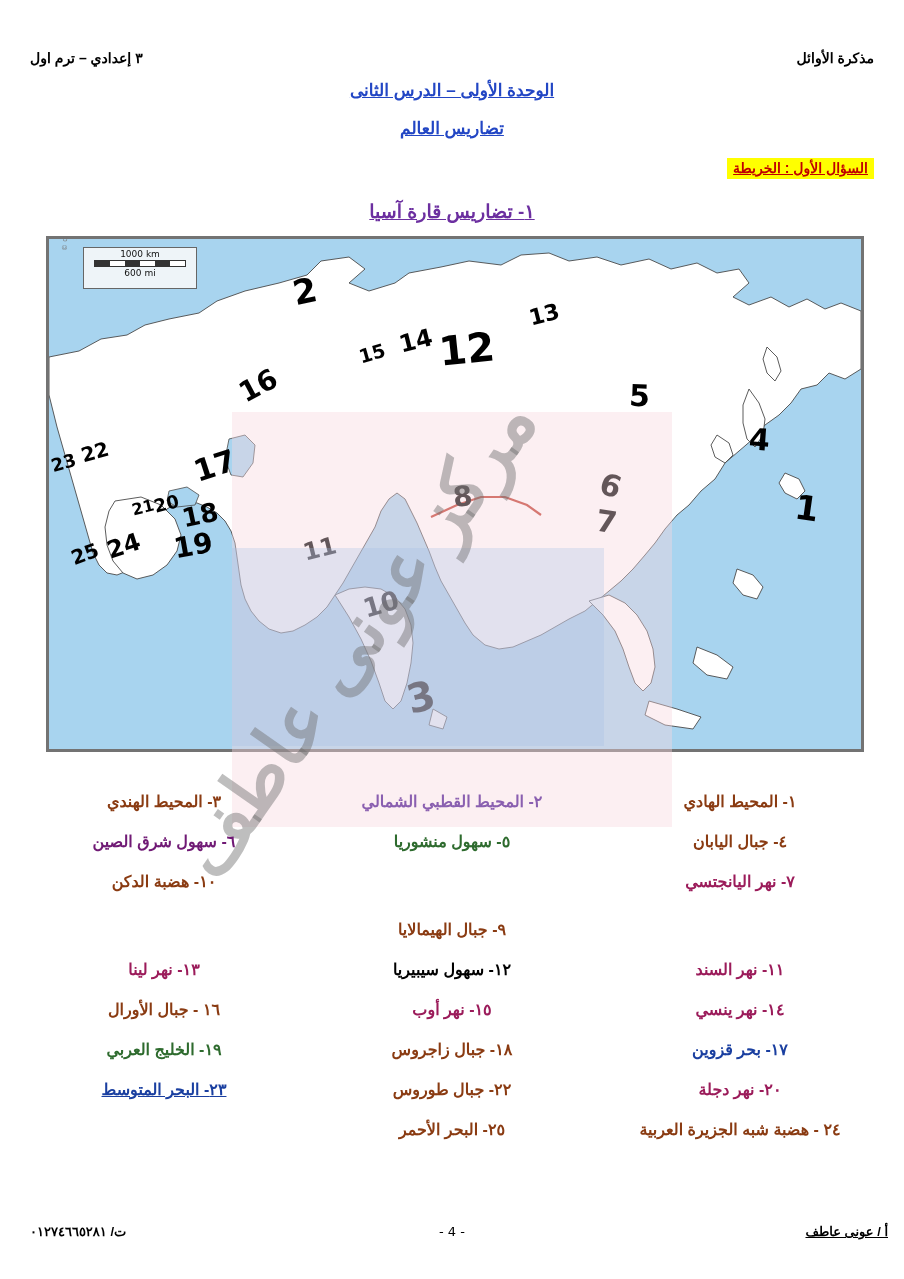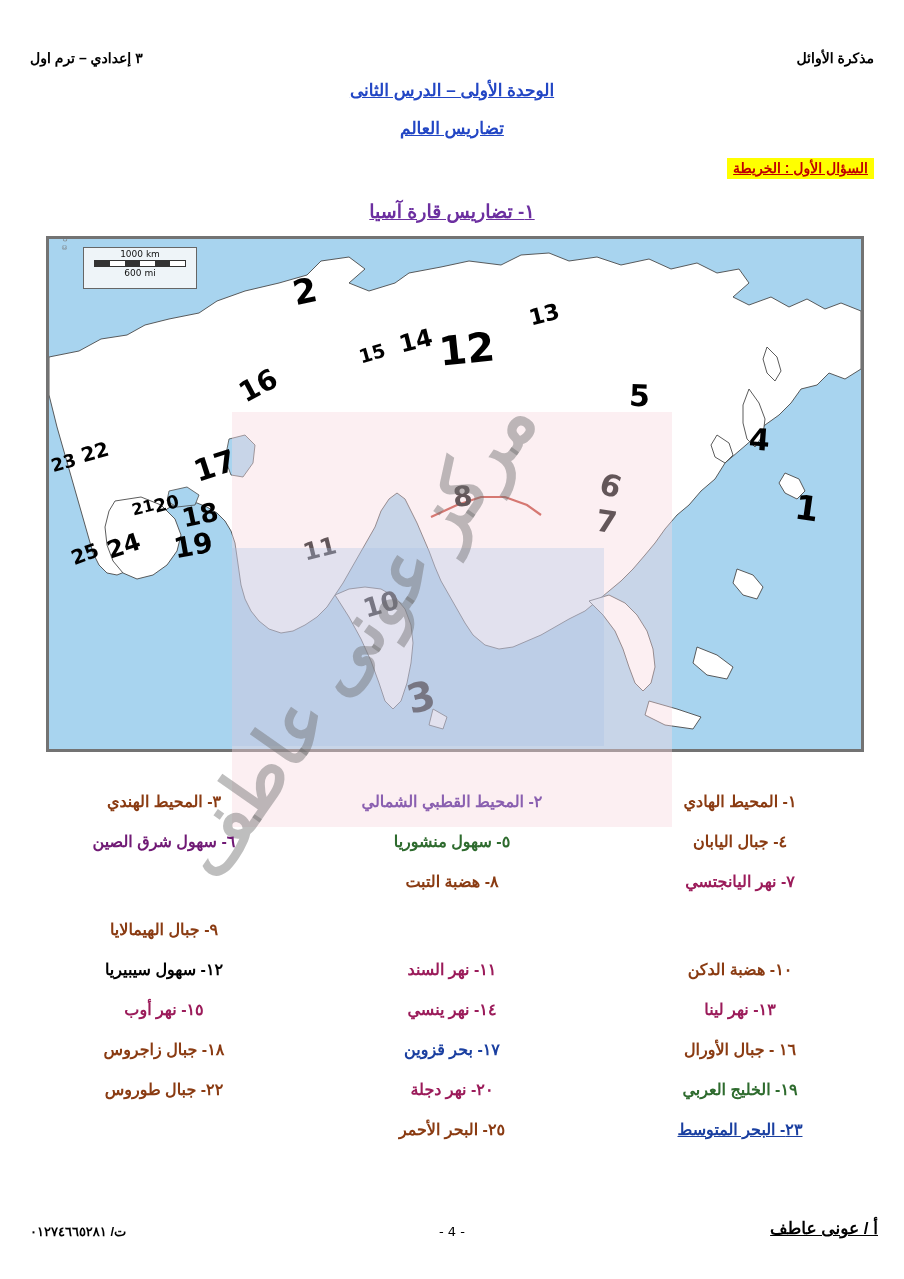--- a/index.html
+++ b/index.html
@@ -201,22 +201,22 @@
   }
   .legend .cell {
     text-align: center;
     white-space: nowrap;
   }
 
   
   .ft-right {
     position: absolute;
     bottom: 40px;
-    right: 26px;
-    font-size: 17px;
+    right: 16px;
+    font-size: 13px;
     font-weight: bold;
     color: #000;
     text-decoration: underline;
   }
   .ft-center {
     position: absolute;
     bottom: 40px;
     left: 0;
     width: 100%;
     text-align: center;
@@ -336,35 +336,35 @@
   <div class="wm-text">مركز عونى عاطف</div>
 
   <div class="legend" id="legend-grid">
       <div class="cell" style="color: rgb(138, 59, 18);">١- المحيط الهادي</div>
       <div class="cell" style="color: rgb(138, 95, 176);">٢- المحيط القطبي الشمالي</div>
       <div class="cell" style="color: rgb(138, 59, 18);">٣- المحيط الهندي</div>
       <div class="cell" style="color: rgb(138, 59, 18);">٤- جبال اليابان</div>
       <div class="cell" style="color: rgb(46, 107, 46);">٥- سهول منشوريا</div>
       <div class="cell" style="color: #701a75;">٦- سهول شرق الصين</div>
       <div class="cell" style="color: rgb(155, 27, 90);">٧- نهر اليانجتسي</div>
-      <div class="cell" style="color: rgb(138, 59, 18);">٨- هضبة التبت</div>
       <div class="cell" style="color: rgb(138, 59, 18); margin-top: 48px;">٩- جبال الهيمالايا</div>
       <div class="cell" style="color: rgb(138, 59, 18);">١٠- هضبة الدكن</div>
       <div class="cell" style="color: rgb(155, 27, 90);">١١- نهر السند</div>
       <div class="cell" style="color: #000000;">١٢- سهول سيبيريا</div>
       <div class="cell" style="color: rgb(155, 27, 90);">١٣- نهر لينا</div>
       <div class="cell" style="color: rgb(155, 27, 90);">١٤- نهر ينسي</div>
       <div class="cell" style="color: rgb(155, 27, 90);">١٥- نهر أوب</div>
       <div class="cell" style="color: rgb(138, 59, 18);">١٦ - جبال الأورال</div>
       <div class="cell" style="color: rgb(26, 63, 160);">١٧- بحر قزوين</div>
       <div class="cell" style="color: rgb(138, 59, 18);">١٨- جبال زاجروس</div>
       <div class="cell" style="color: rgb(46, 107, 46);">١٩- الخليج العربي</div>
       <div class="cell" style="color: rgb(155, 27, 90);">٢٠- نهر دجلة</div>
       <div class="cell" style="color: rgb(138, 59, 18);">٢٢- جبال طوروس</div>
       <div class="cell" style="color: rgb(26, 63, 160); text-decoration: underline;">٢٣- البحر المتوسط</div>
+      <div class="cell" style="color: rgb(138, 59, 18);">٢٤ - هضبة شبه الجزيرة العربية</div>
       <div class="cell" style="color: rgb(138, 59, 18);">٢٥- البحر الأحمر</div>
       <div class="cell" style="color: rgb(0, 0, 0);"></div>
       <div class="cell" style="color: rgb(0, 0, 0);"></div>
     </div>
 
   <div class="ft-right">أ / عونى عاطف</div>
   <div class="ft-center">- 4 -</div>
   <div class="ft-left">ت/ ٠١٢٧٤٦٦٥٢٨١</div>
 
 </div>

